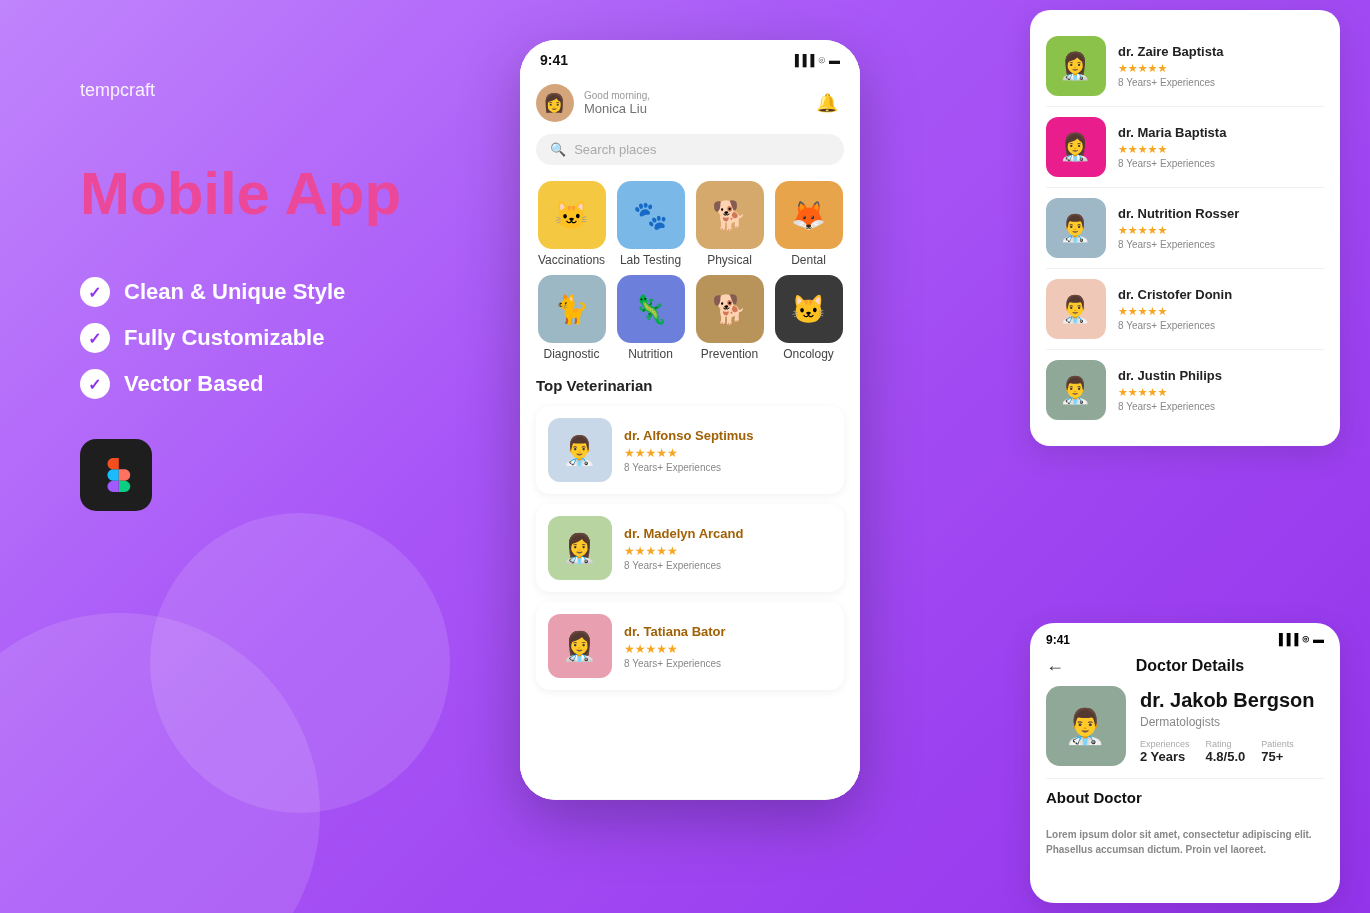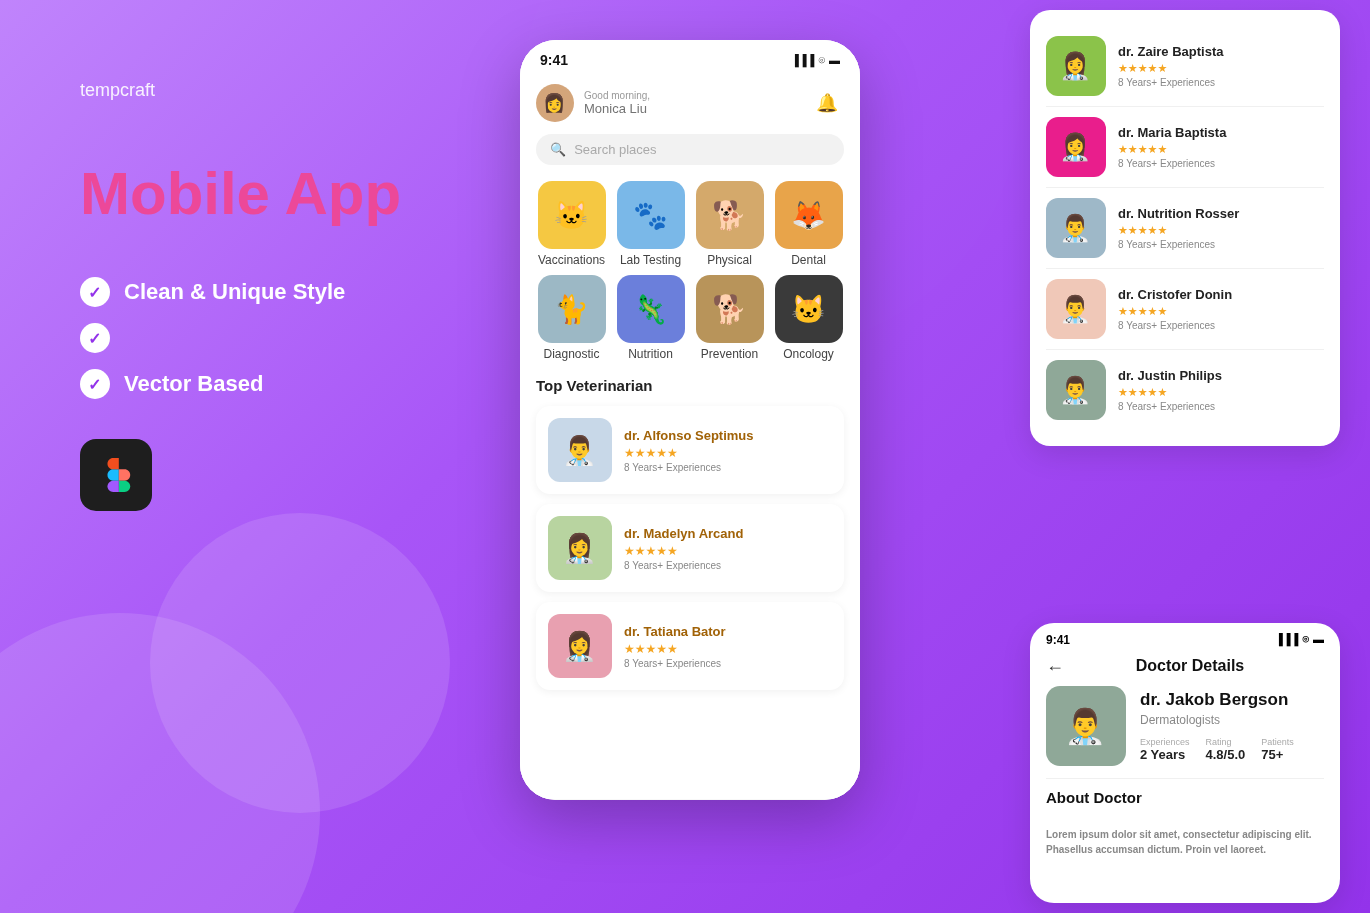--- a/index.html
+++ b/index.html
@@ -337,21 +337,21 @@
       height: 80px;
       border-radius: 14px;
       background: #8fa898;
       display: flex;
       align-items: center;
       justify-content: center;
       font-size: 34px;
       flex-shrink: 0;
     }
     .detail-info { flex: 1; }
-    .detail-doc-name { font-size: 17px; font-weight: 800; color: #111; margin-bottom: 3px; }
+    .detail-doc-name { font-size: 20px; font-weight: 800; color: #111; margin-bottom: 3px; }
     .detail-specialty { font-size: 12px; color: #888; margin-bottom: 10px; }
     .detail-stats { display: flex; gap: 16px; }
     .stat-item { display: flex; flex-direction: column; justify-content: center; }
     .stat-label { font-size: 9px; color: #aaa; }
     .stat-value { font-size: 13px; font-weight: 700; color: #222; }
     .about-section { padding: 0 16px; }
     .about-title { font-size: 15px; font-weight: 800; color: #111; margin-bottom: 21px; }
     .about-text { font-size: 10px; color: #888; line-height: 1.5; font-weight: bold; }
 
     
@@ -367,20 +367,21 @@
 <div class="left-panel">
   <div class="brand-name">tempcraft</div>
   <div class="sub-title">Mobile App</div>
   <ul class="feature-list">
     <li>
       <div class="check-icon"></div>
       <span>Clean &amp; Unique Style</span>
     </li>
     <li>
       <div class="check-icon"></div>
+      <span>Fully Customizable</span>
     </li>
     <li>
       <div class="check-icon"></div>
       <span>Vector Based</span>
     </li>
   </ul>
 
   <div class="figma-icon">
     <svg class="figma-logo" viewBox="0 0 38 44" fill="none" xmlns="http://www.w3.org/2000/svg">
       <path d="M10 22C10 18.69 12.69 16 16 16H22V28H16C12.69 28 10 25.31 10 22Z" fill="#1ABCFE"></path>

